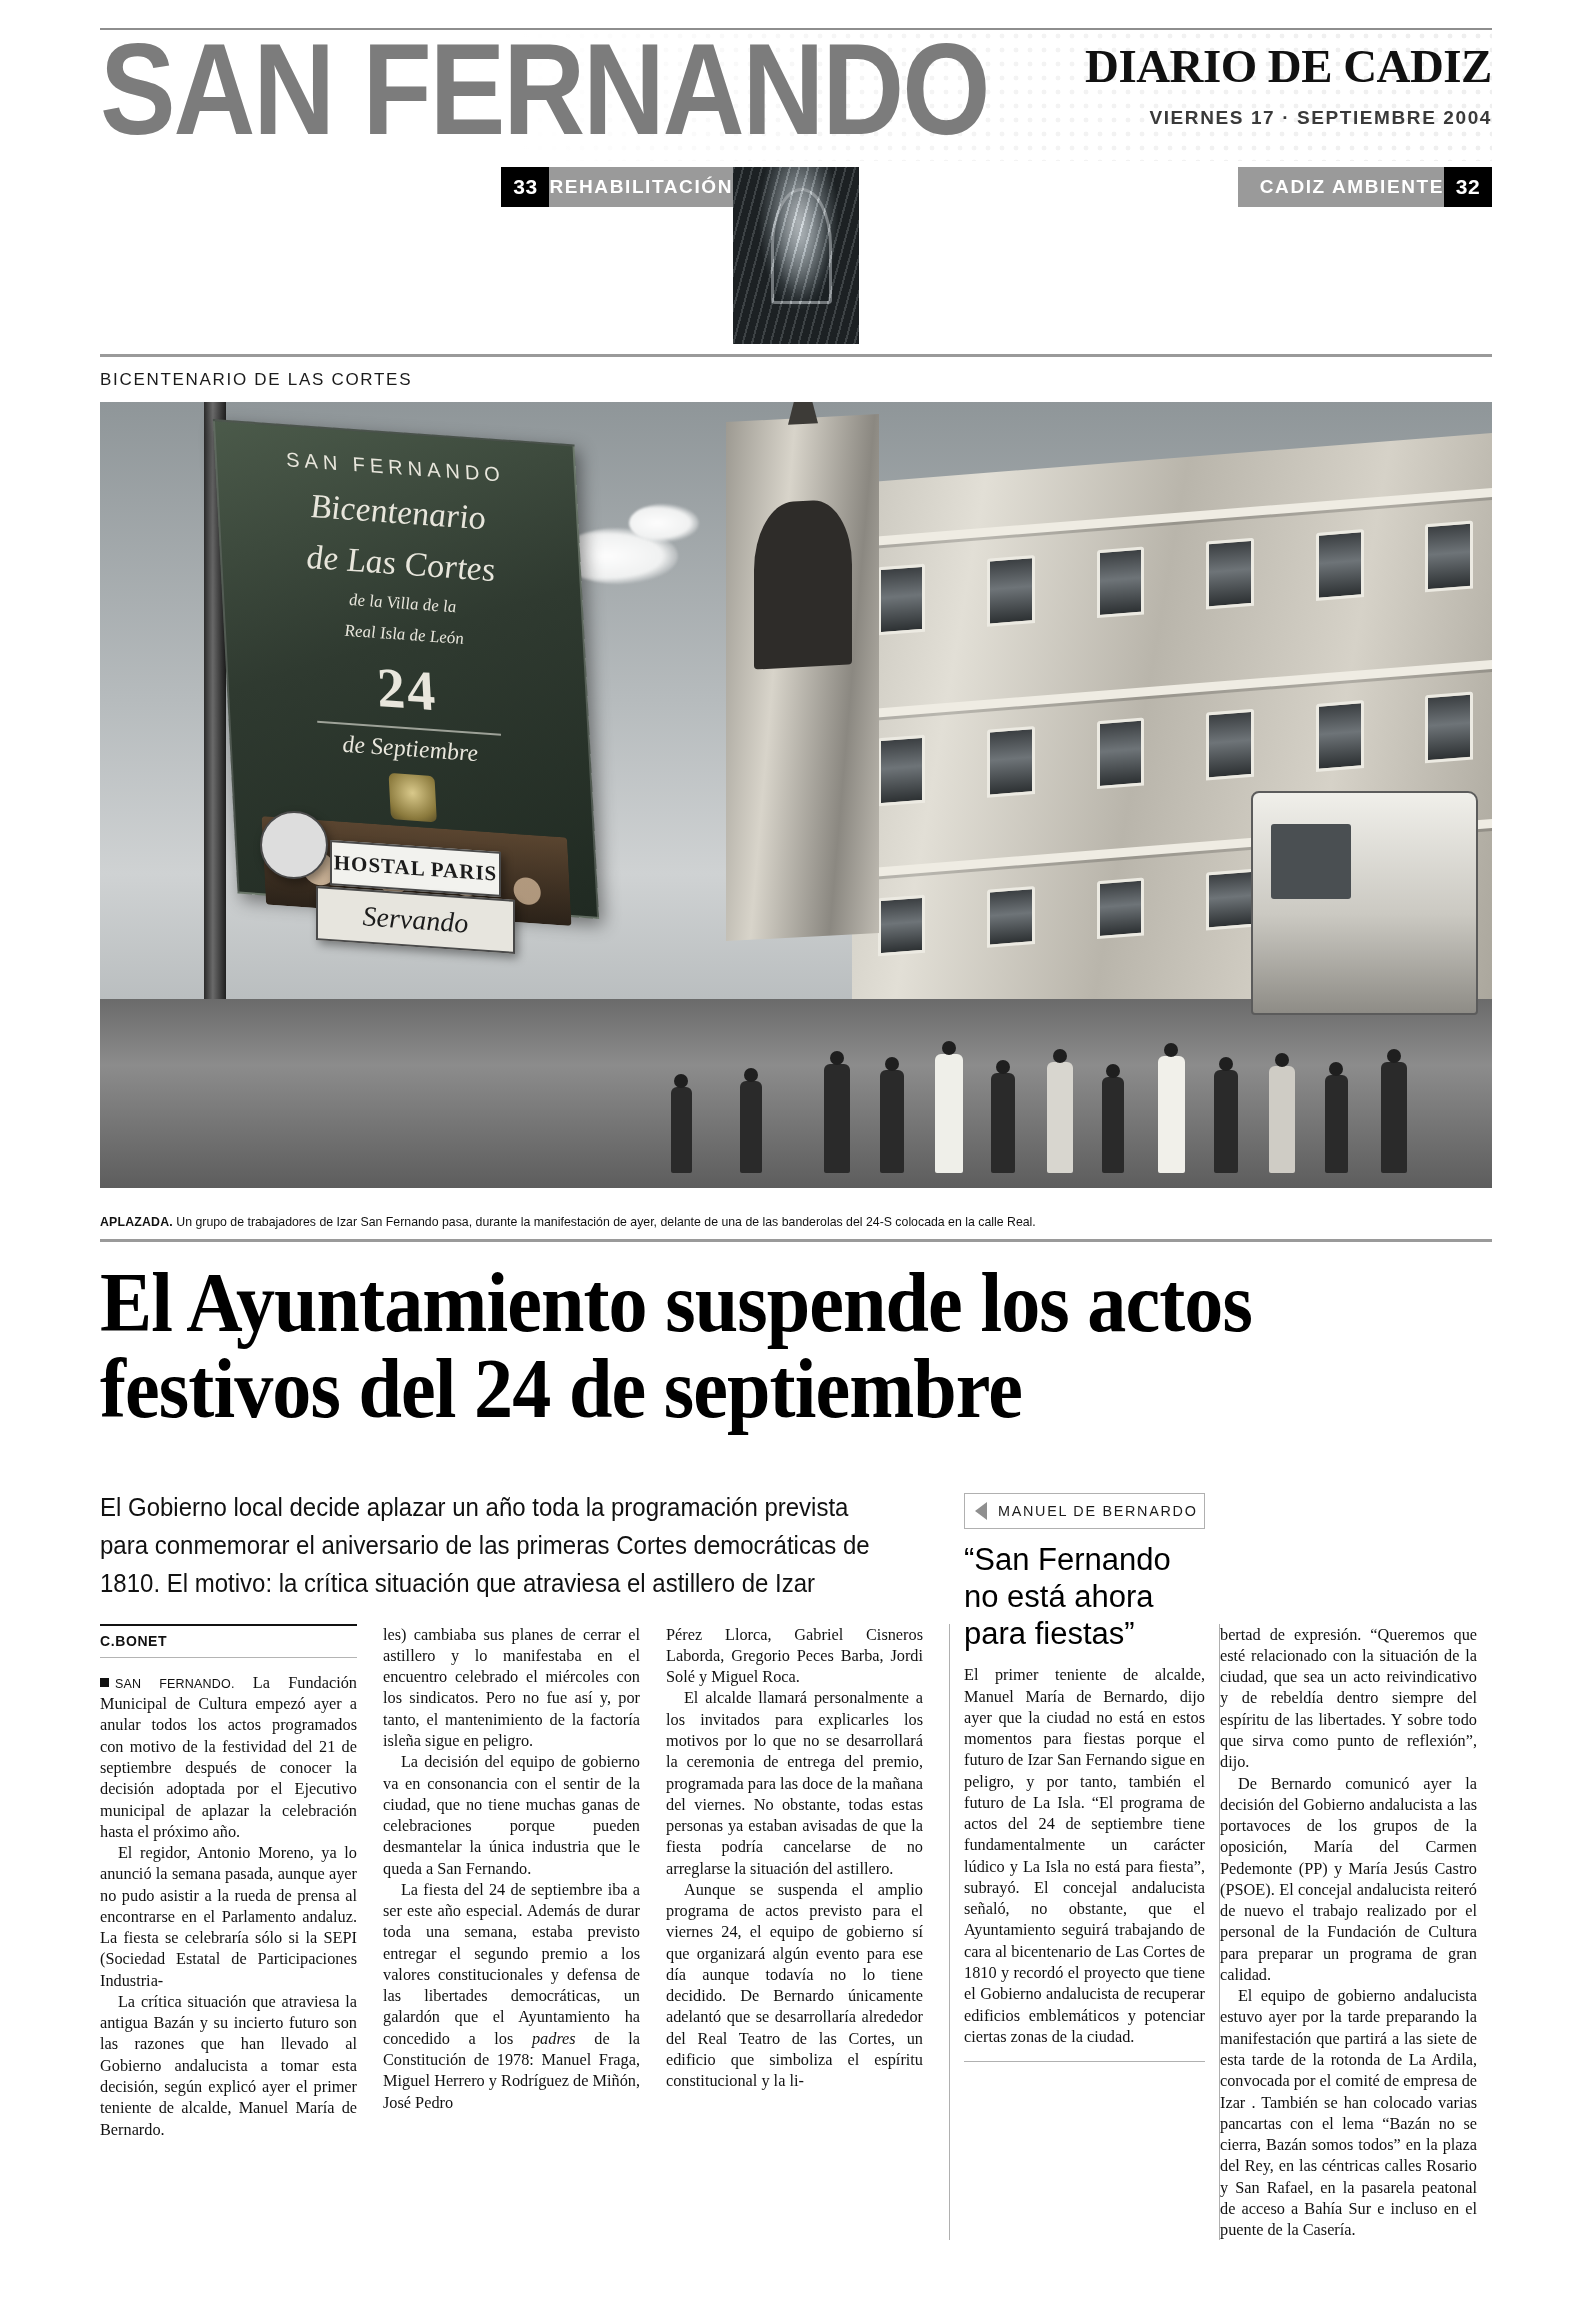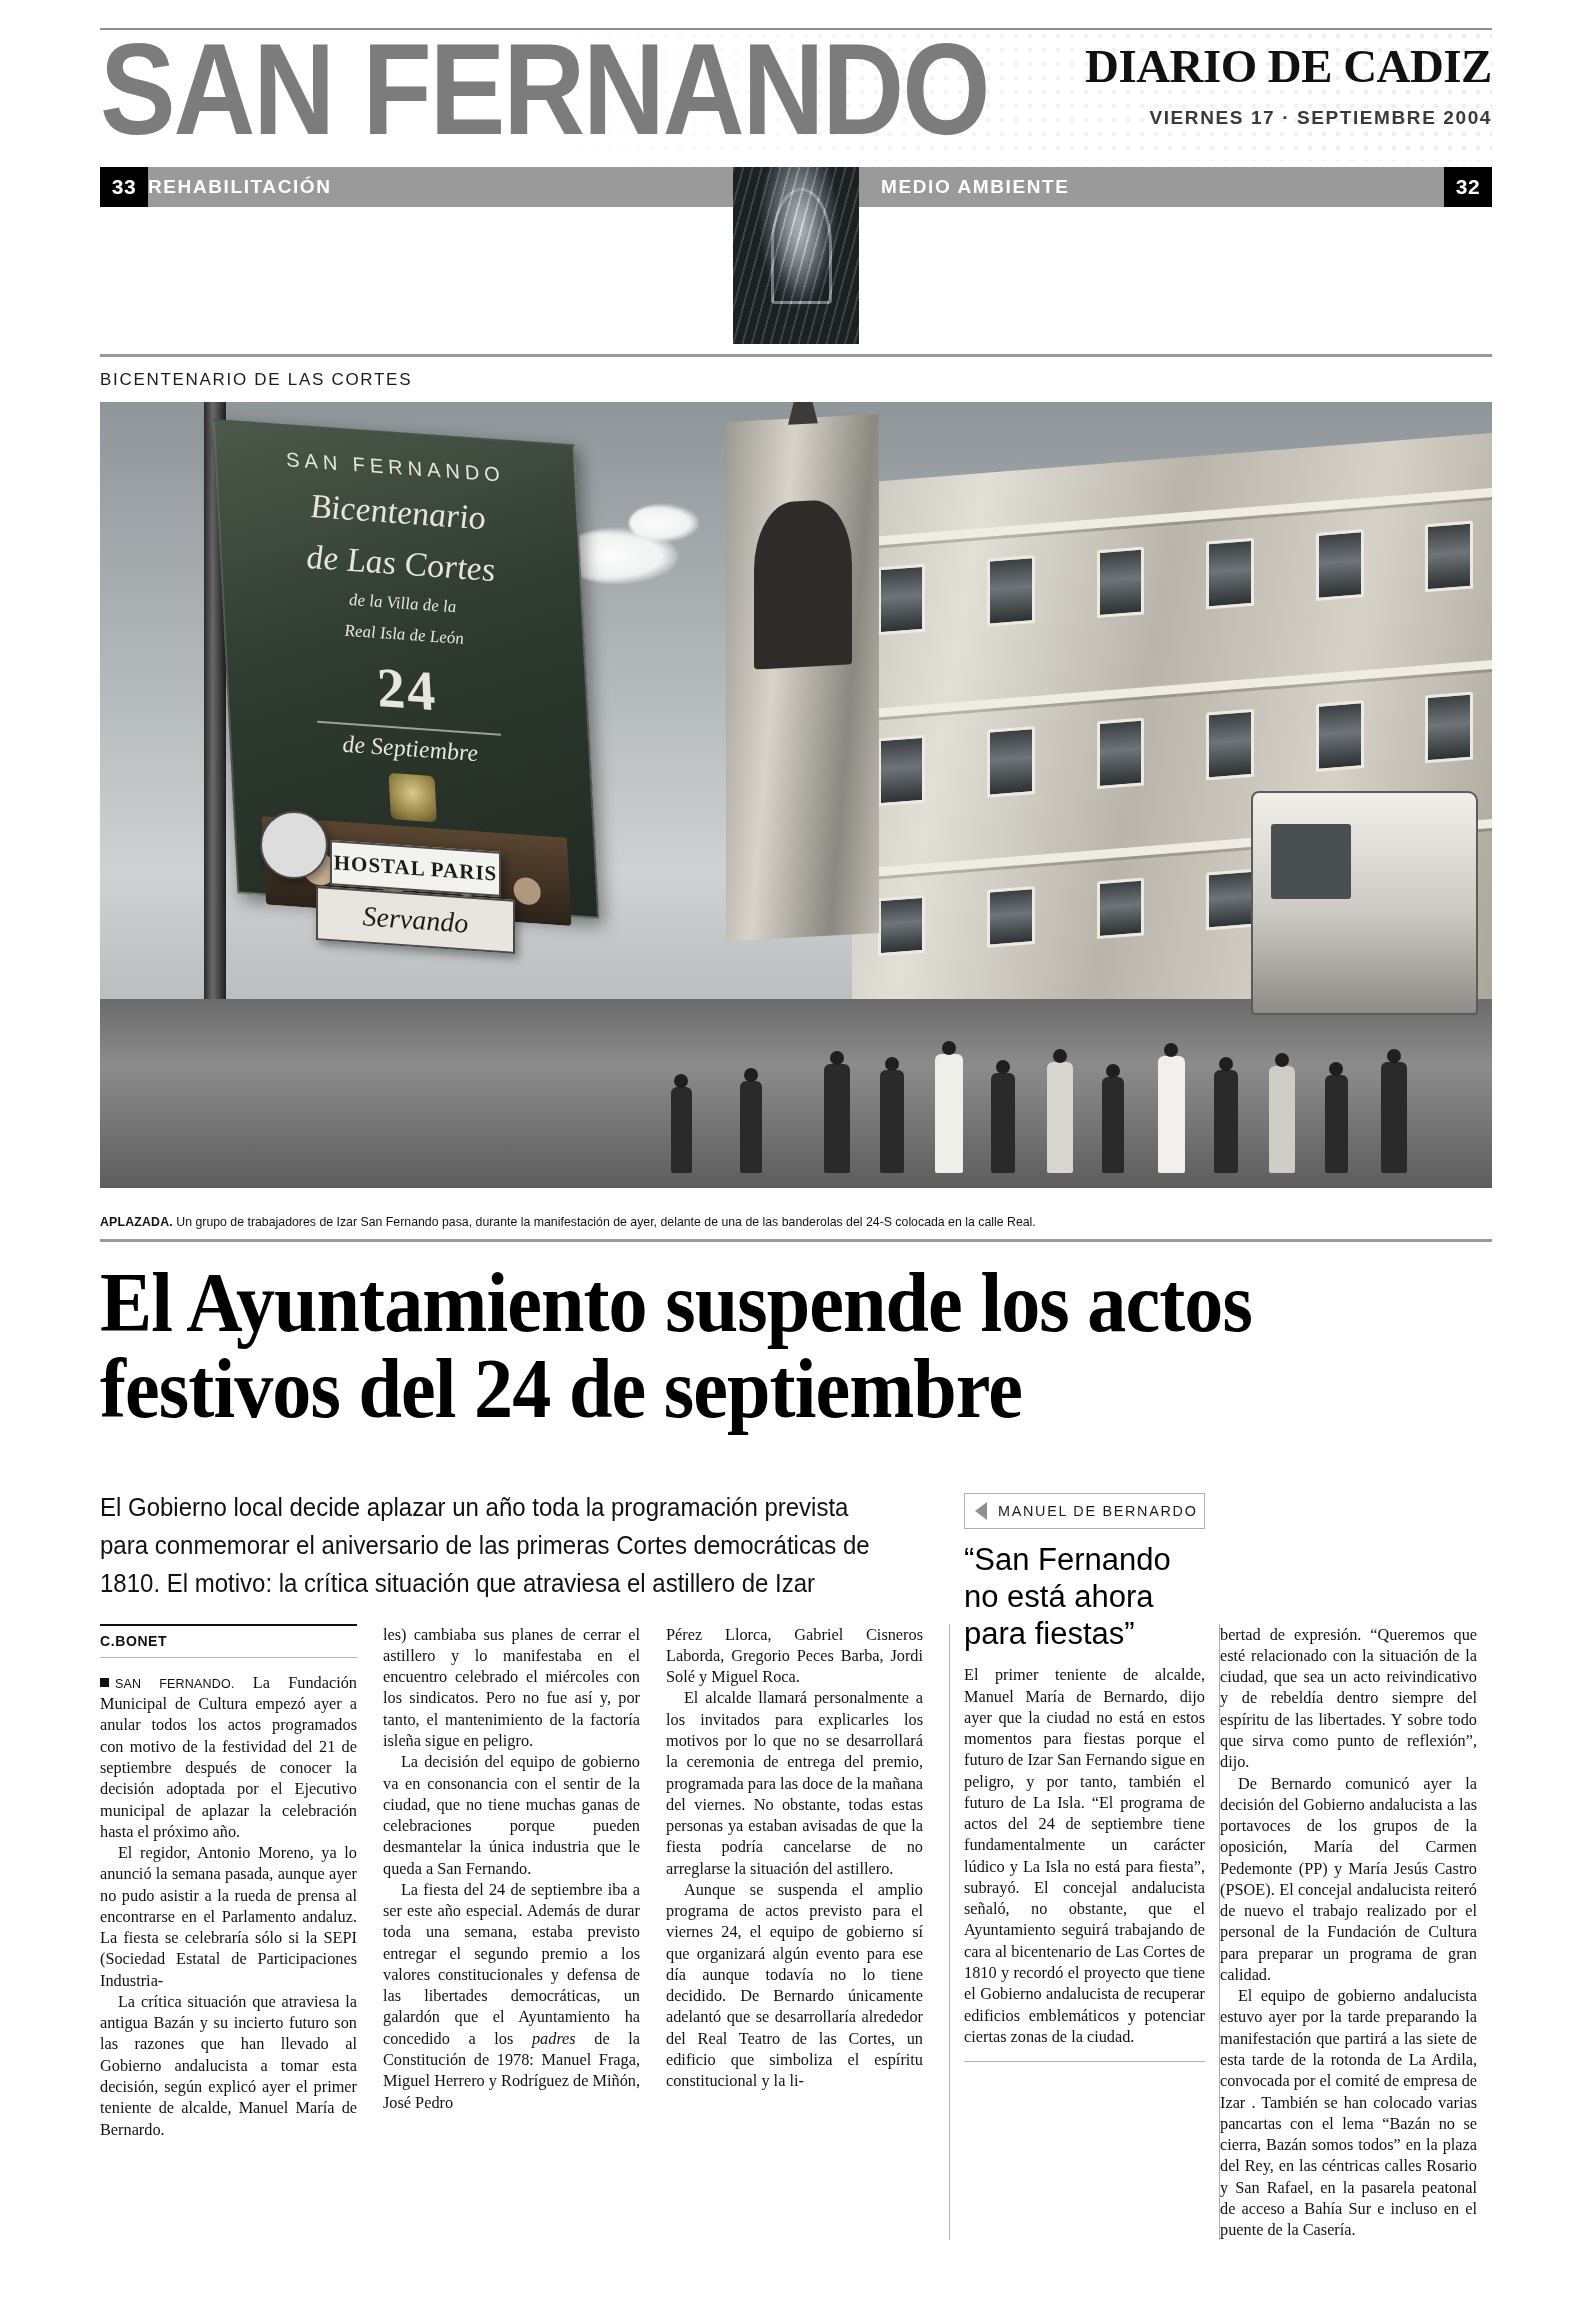--- a/index.html
+++ b/index.html
@@ -76,21 +76,22 @@
   .teasers{
     position:relative;
     display:flex;
     margin-top:6px;
     height:177px;
   }
   .teaser{
     position:relative;
     flex:0 0 633px;
     display:flex;
-    flex-direction:column;
+    flex-direction:row;
+    justify-content:flex-end;
   }
   .teaser.right{flex:0 0 633px;}
   .teaser-head{
     display:flex;
     align-items:stretch;
     height:40px;
   }
   .teaser-num{
     width:48px;background:#000;color:#fff;
     display:flex;align-items:center;justify-content:center;
@@ -447,21 +448,21 @@
     </div>
 
     <div class="teaser-photo">
       <div class="glass"></div>
       <div class="arch"></div>
       <div class="bars"></div>
     </div>
 
     <div class="teaser right">
       <div class="teaser-head">
-        <div class="teaser-kicker">MEDIO AMBIENTE</div>
+        <div class="teaser-kicker">CADIZ AMBIENTE</div>
         <div class="teaser-num">32</div>
       </div>
     </div>
   </div>
 
   <div class="section-rule"></div>
   <div class="section-label">BICENTENARIO DE LAS CORTES</div>
 
   <div class="photo">
     <div class="sky"></div>

